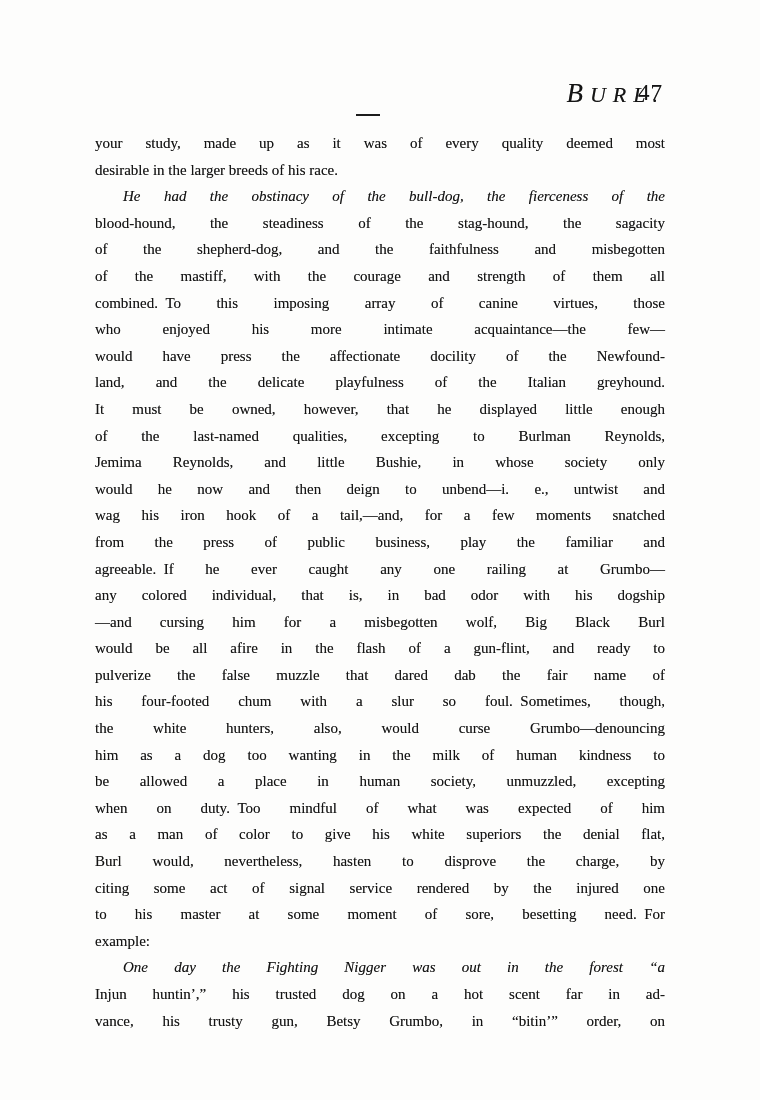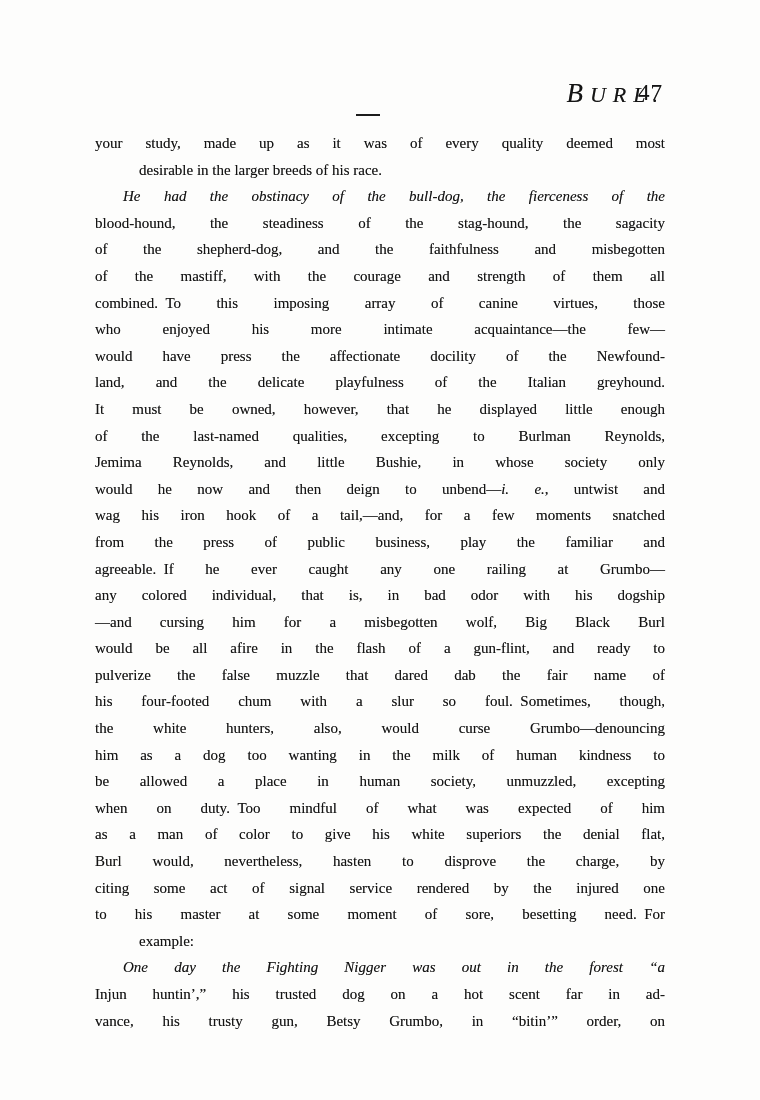--- a/index.html
+++ b/index.html
@@ -60,28 +60,26 @@
     font-size: 15px;
   }
   .line {
     line-height: 26.6px;
     text-align: justify;
     text-align-last: justify;
     white-space: normal;
   }
   .line.short {
     text-align-last: left;
-    margin-left: 44px;
   }
   .line.indent {
     text-indent: 28px;
     font-style: italic;
   }
   .it {
-    font-style: italic;
   }
 </style>
 </head>
 <body>
 
 <div class="page">
   <div class="running-head-row">
     <div class="running-head">BURL.</div>
     <div class="page-number">47</div>
   </div>

